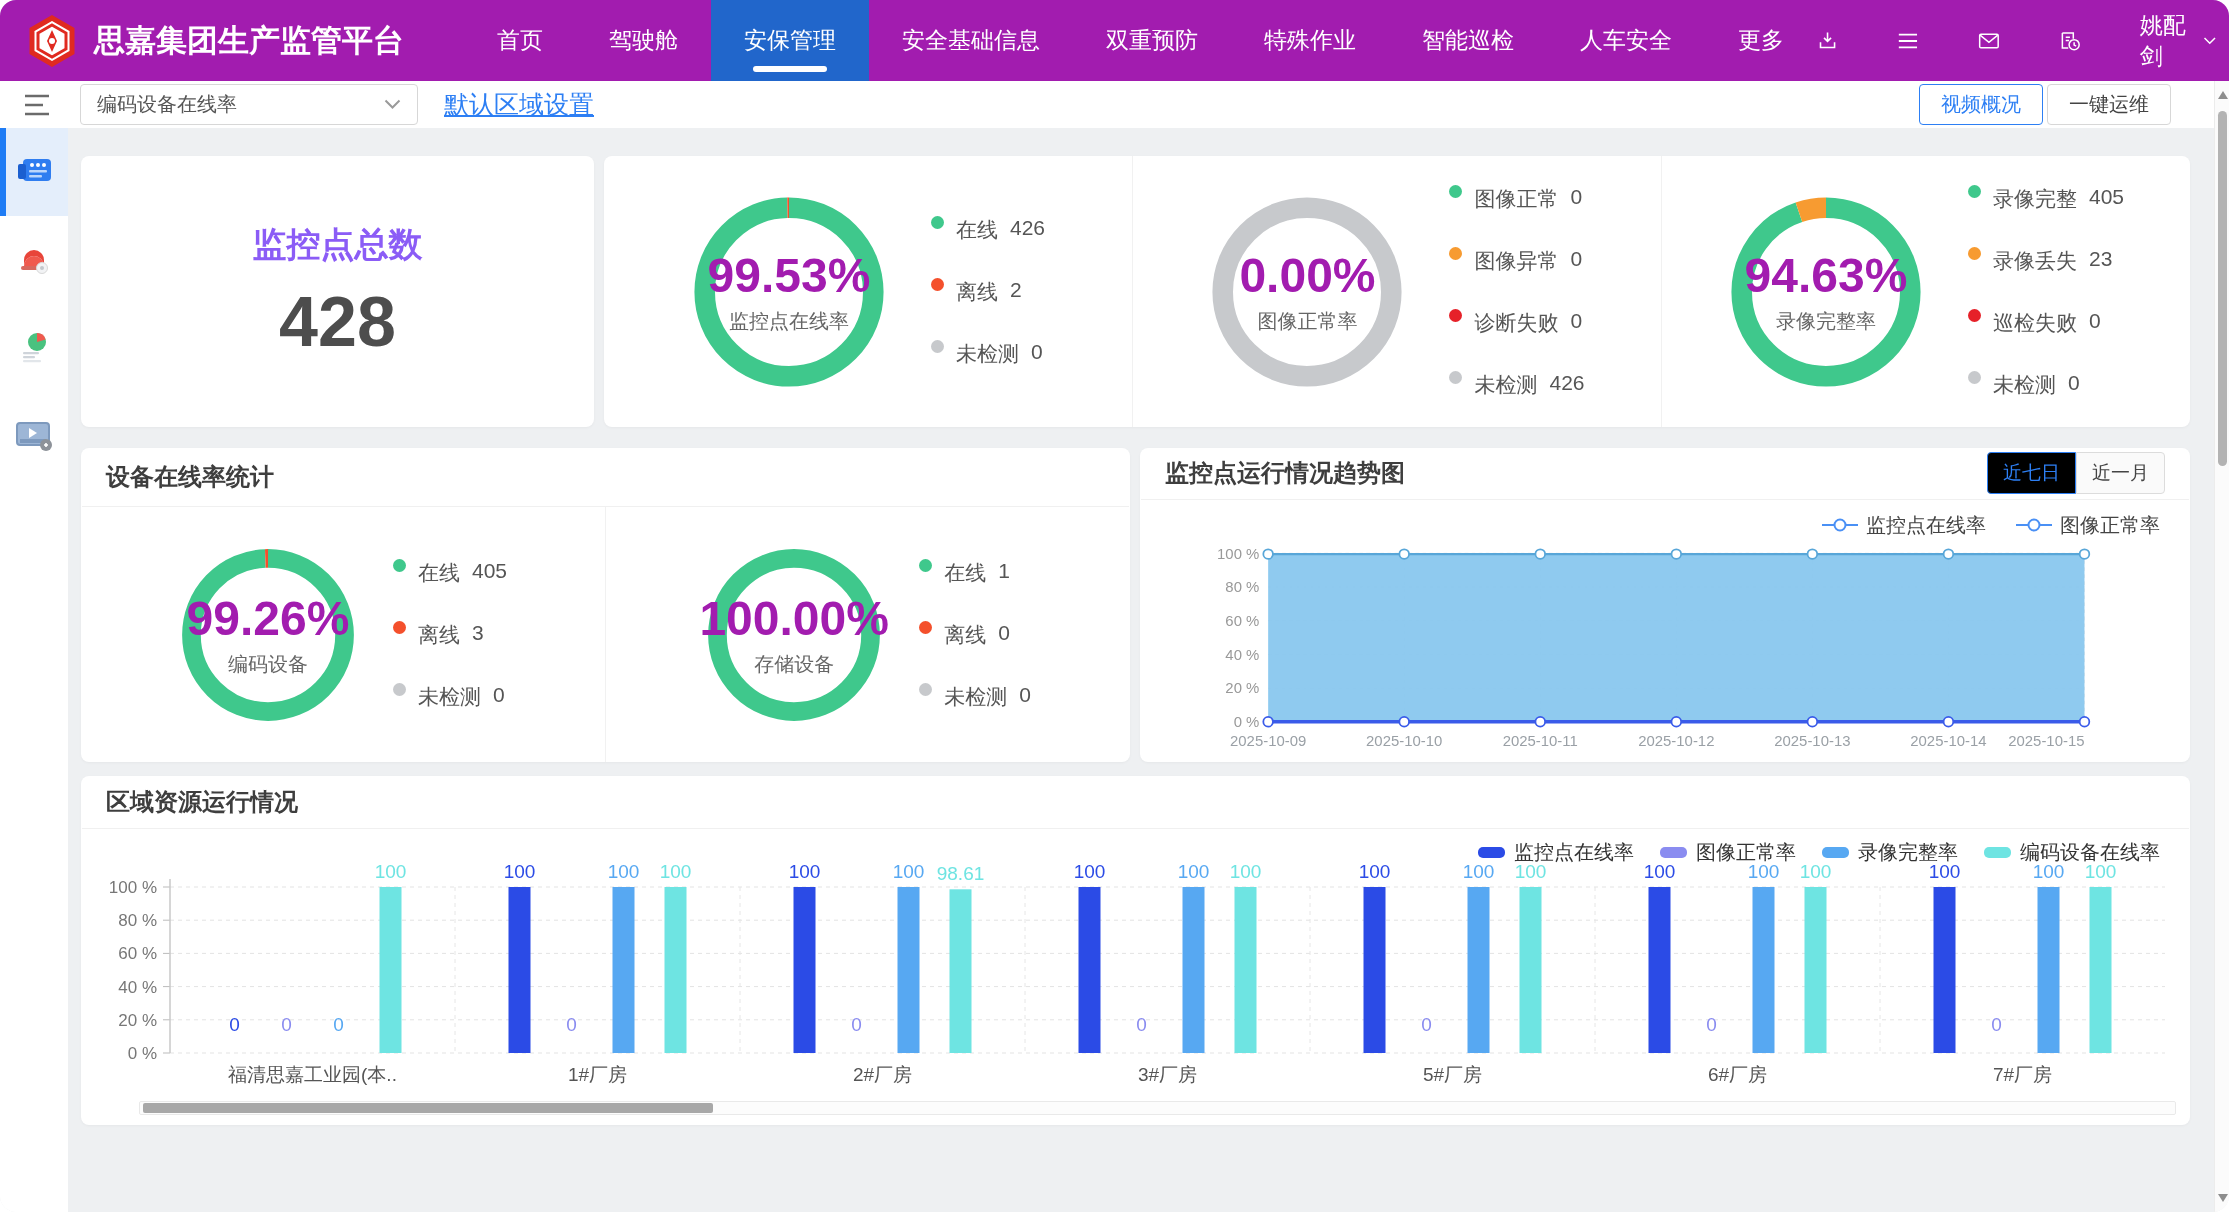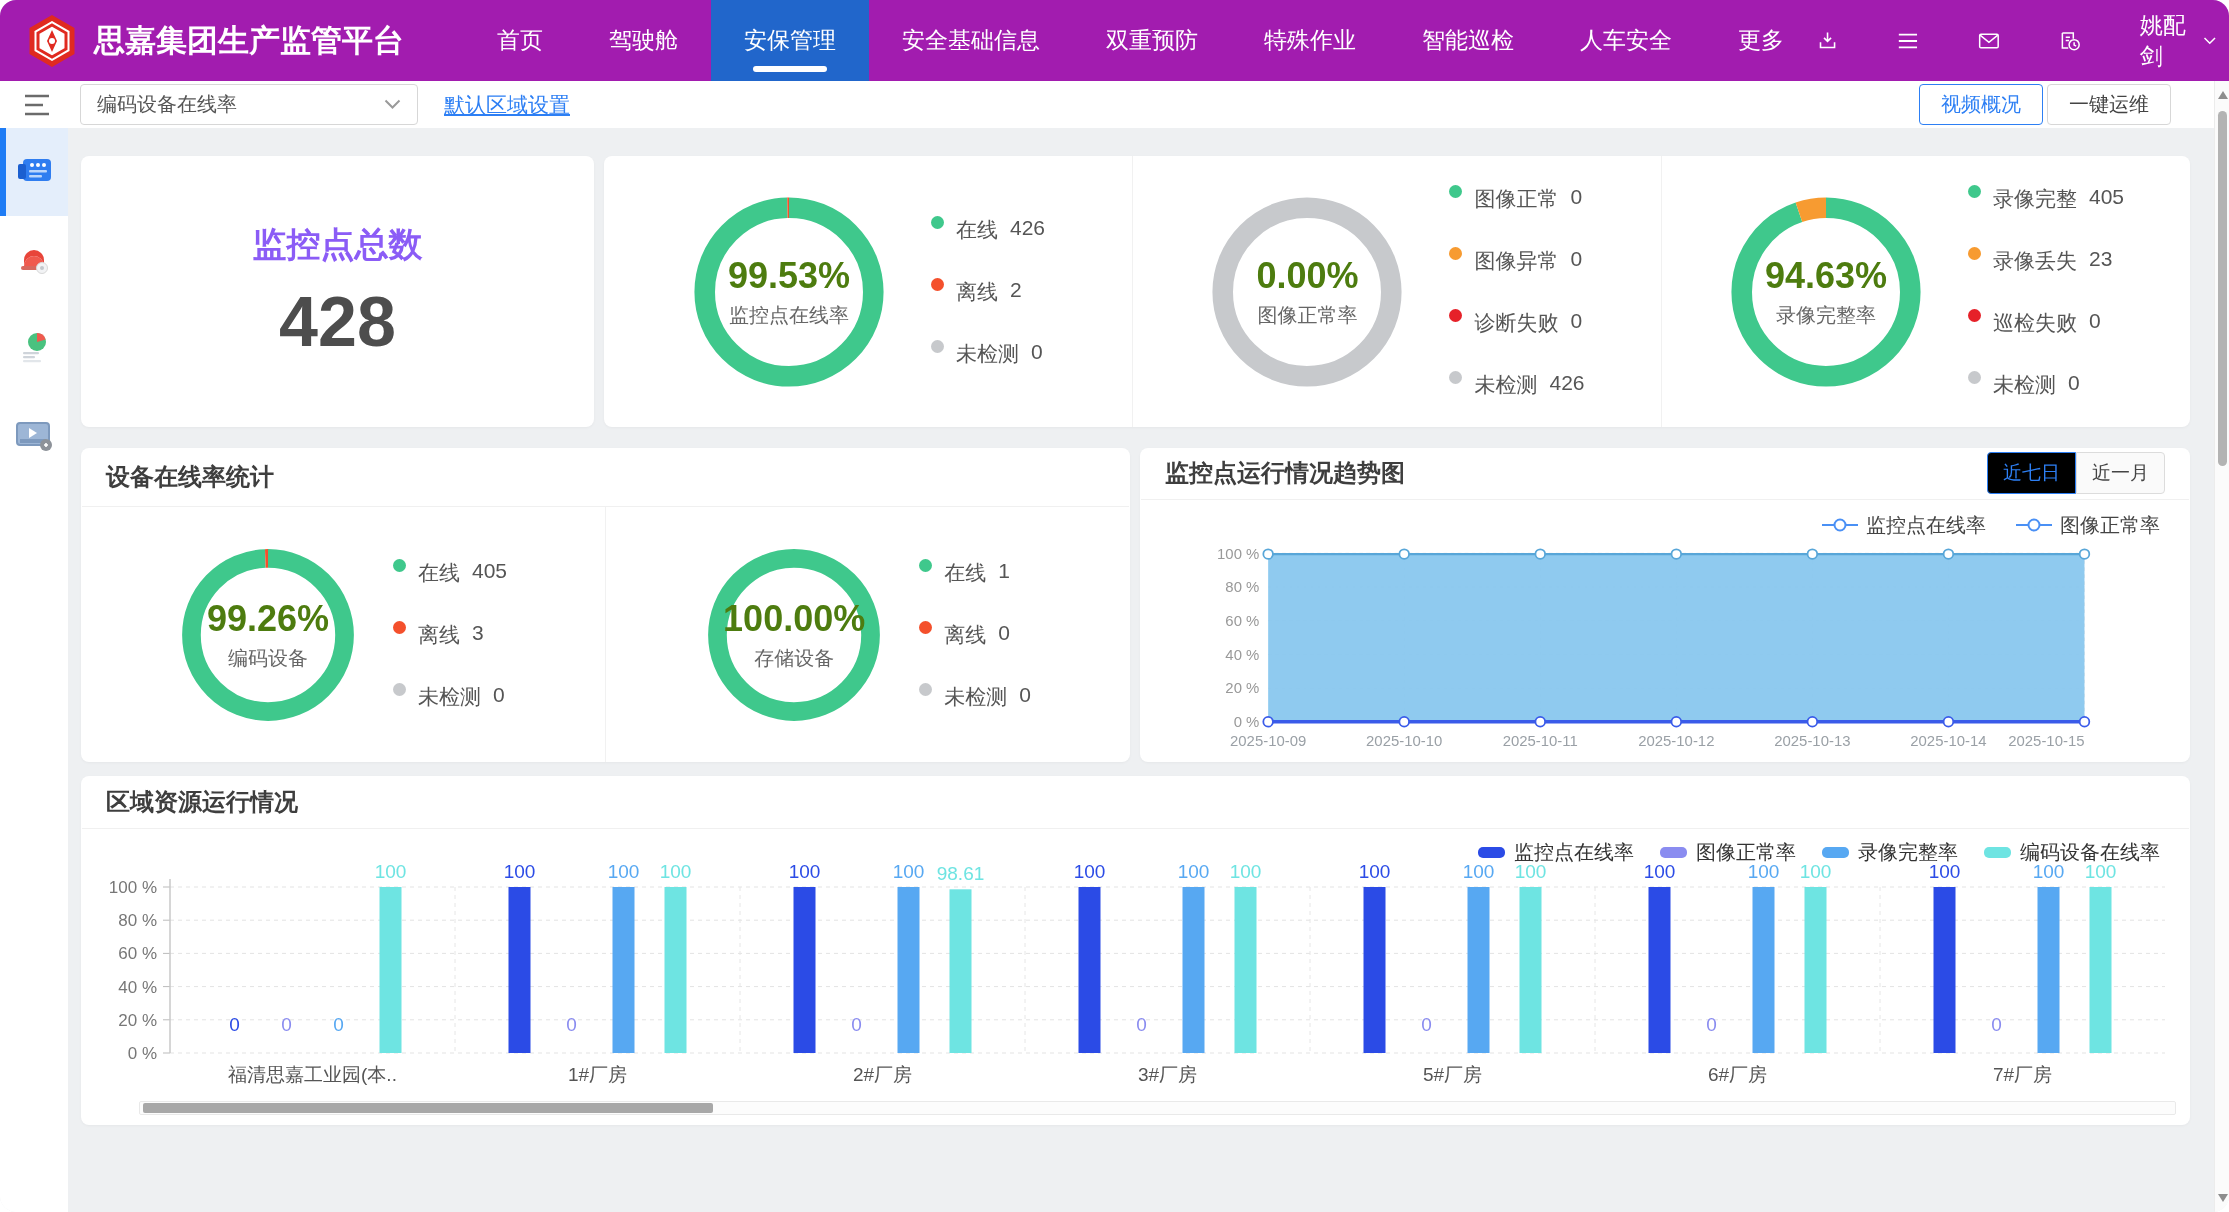--- a/index.html
+++ b/index.html
@@ -24,21 +24,21 @@
   .user-menu { display: flex; align-items: center; gap: 12px; color: #fff; font-size: 23px; cursor: pointer; }
 
   
   .toolbar { height: 47px; background: #fff; display: flex; align-items: center;
              padding: 0 40px 0 24px; position: relative; z-index: 4; }
   .collapse-ic { width: 30px; height: 22px; margin-right: 26px; cursor: pointer; }
   .region-select { width: 338px; height: 41px; border: 1px solid #d7d7d7; border-radius: 4px;
              display: flex; align-items: center; padding: 0 16px; font-size: 20px; color: #555;
              background: #fff; cursor: pointer; }
   .region-select .val { flex: 1; }
-  .link { color: #2d7ff4; font-size: 21px; text-decoration: underline; margin-left: 26px; cursor: pointer; }
+  .link { color: #2d7ff4; font-size: 25px; text-decoration: underline; margin-left: 26px; cursor: pointer; }
   .toolbar-right { margin-left: auto; display: flex; gap: 4px; margin-right: 18px; border-radius: 8px; }
   .btn { height: 41px; padding: 0 21px; border-radius: 4px; font-size: 20px; background: #fff;
          display: flex; align-items: center; cursor: pointer; }
   .btn.primary-outline { border: 1px solid #2d7ff4; color: #2d7ff4; }
   .btn.default { border: 1px solid #d7d7d7; color: #444; }
 
   
   .sidebar { position: absolute; left: 0; top: 128px; bottom: 0; width: 68px; background: #fff; z-index: 3; }
   .side-item { width: 68px; height: 88px; display: flex; align-items: center; justify-content: center;
                position: relative; cursor: pointer; }
@@ -65,21 +65,21 @@
   
   .overview-card { flex: 1; display: flex; }
   .donut-sect { flex: 1; display: flex; align-items: center; justify-content: center; gap: 44px; }
   .donut-sect + .donut-sect { border-left: 1px solid #f1f1f1; }
 
   .donut-wrap { position: relative; width: 196px; height: 196px; flex: 0 0 auto; }
   .donut-wrap.md { width: 178px; height: 178px; }
   .donut-svg { width: 100%; height: 100%; }
   .donut-center { position: absolute; inset: 0; display: flex; flex-direction: column;
                   align-items: center; justify-content: center; text-align: center; }
-  .donut-pct { font-size: 36px; font-weight: bold; color: #4d7c0f; }
+  .donut-pct { font-size: 48px; font-weight: bold; color: #a21caf; }
   .donut-lbl { font-size: 20px; color: #666; margin-top: 5px; }
   .legend-col { display: flex; flex-direction: column; gap: 34px; }
   .legend-row { display: flex; font-size: 21px; color: #555; cursor: pointer; white-space: nowrap; }
   .legend-row .dot { width: 13px; height: 13px; border-radius: 50%; margin-right: 12px; flex: 0 0 auto; }
   .legend-row .lv { margin-left: 12px; }
 
   
   .device-card { width: 1049px; display: flex; flex-direction: column; }
   .device-body { flex: 1; display: flex; }
   .device-body .donut-sect { gap: 36px; }

